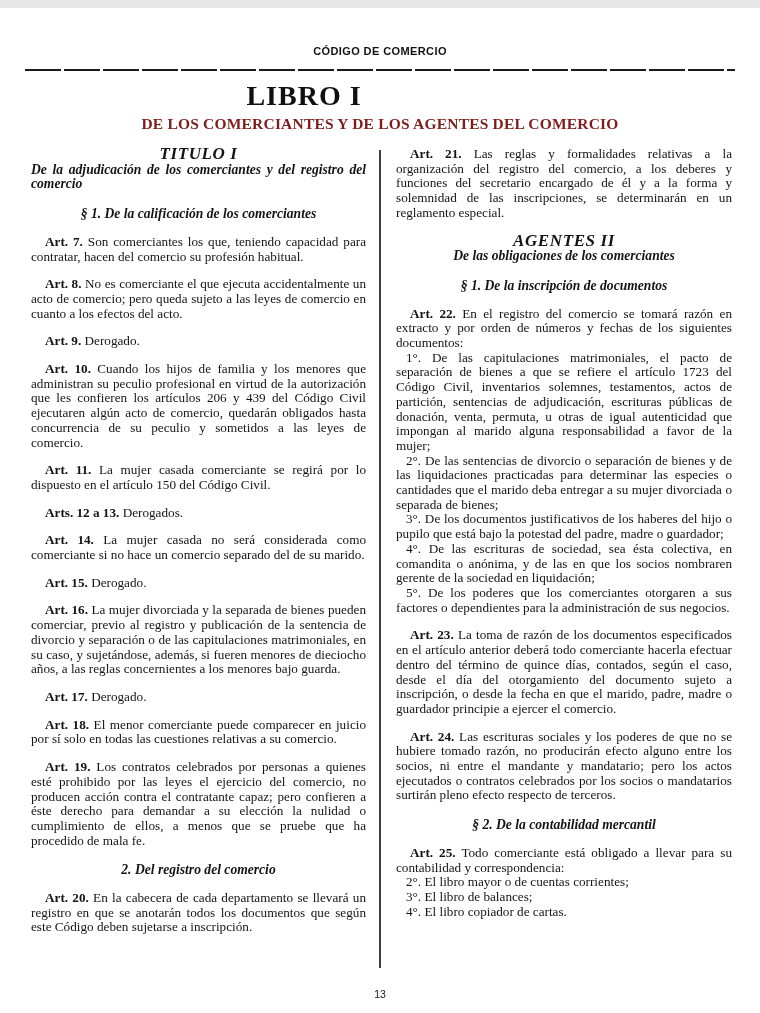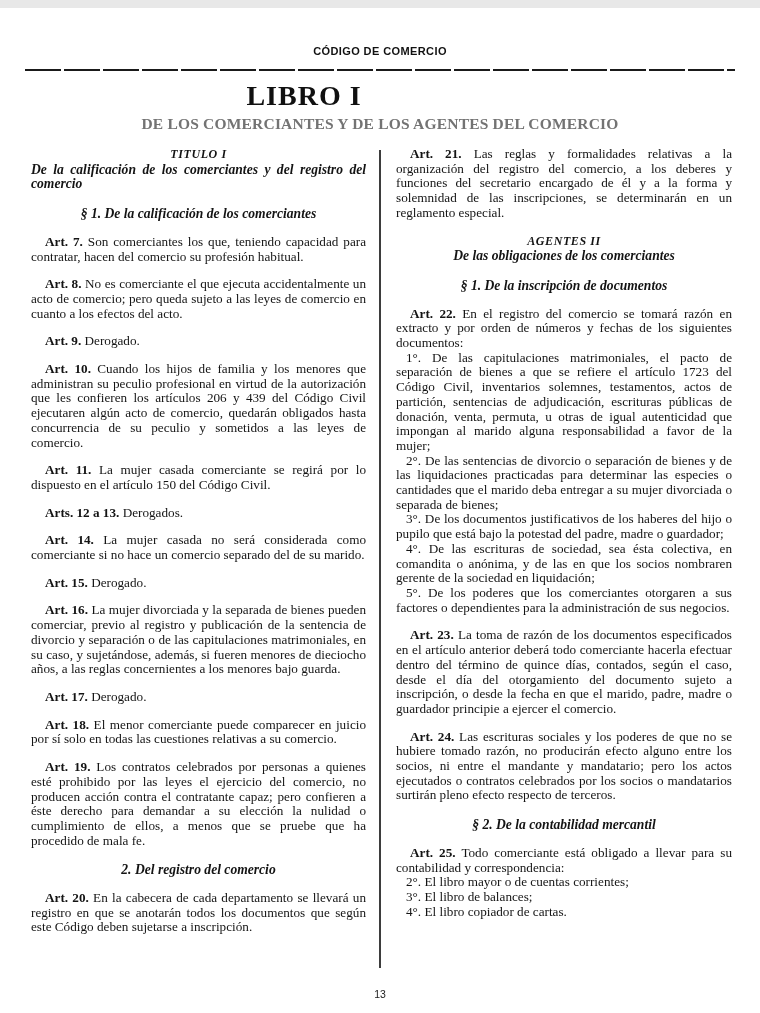--- a/index.html
+++ b/index.html
@@ -25,39 +25,39 @@
     background:repeating-linear-gradient(90deg,#1a1a1a 0 36px,rgba(0,0,0,0) 36px 39px);
   }
   .book-title{
     position:absolute;top:72px;left:0;width:608px;
     text-align:center;font-size:28px;font-weight:bold;
     letter-spacing:1px;color:#101010;
   }
   .book-subtitle{
     position:absolute;top:107px;left:0;width:760px;
     text-align:center;font-size:15.5px;font-weight:bold;
-    letter-spacing:.2px;color:#737373;
+    letter-spacing:.2px;color:#7f1d1d;
   }
   .col{
     position:absolute;top:139px;width:335px;
     font-size:13.2px;line-height:14.7px;
     text-align:justify;
   }
   .col-left{left:31px;}
   .col-right{left:396px;width:336px;}
   .col-divider{
     position:absolute;left:379px;top:142px;width:2px;height:818px;
     background:#3d3d3d;
   }
   .blk{margin:0 0 0 0;}
   .col .blk{margin-top:13px;}
   .col .blk:first-child{margin-top:0;}
   .blk.title{
     text-align:center;font-weight:bold;font-style:italic;
-    font-size:12px;letter-spacing:.6px;
+    font-size:17px;letter-spacing:.6px;
   }
   .blk.desc{
     font-weight:bold;font-style:italic;font-size:13.6px;
   }
   .title + .desc{margin-top:1px;}
   .blk.desc.align-justify{text-align:justify;}
   .blk.desc.align-center{text-align:center;}
   .blk.section{
     text-align:center;font-weight:bold;font-style:italic;
     font-size:13.6px;margin-top:15px;
@@ -84,21 +84,21 @@
   <div class="running-head">CÓDIGO DE COMERCIO</div>
 
   <div class="head-rule"></div>
 
   <div class="book-title">LIBRO I</div>
 
   <div class="book-subtitle">DE LOS COMERCIANTES Y DE LOS AGENTES DEL COMERCIO</div>
 
   <div class="col col-left">
       <p class="blk title">TITULO I</p>
-      <p class="blk desc align-justify">De la calificación de los comerciantes y del registro del comercio</p>
+      <p class="blk desc align-justify">De la adjudicación de los comerciantes y del registro del comercio</p>
       <p class="blk section">§ 1. De la calificación de los comerciantes</p>
       <p class="blk article"><span class="art-label">Art. 7.</span><span> Son comerciantes los que, teniendo capacidad para contratar, hacen del comercio su profesión habitual.</span></p>
       <p class="blk article"><span class="art-label">Art. 8.</span><span> No es comerciante el que ejecuta accidentalmente un acto de comercio; pero queda sujeto a las leyes de comercio en cuanto a los efectos del acto.</span></p>
       <p class="blk article"><span class="art-label">Art. 9.</span><span> Derogado.</span></p>
       <p class="blk article"><span class="art-label">Art. 10.</span><span> Cuando los hijos de familia y los menores que administran su peculio profesional en virtud de la autorización que les confieren los artículos 206 y 439 del Código Civil ejecutaren algún acto de comercio, quedarán obligados hasta concurrencia de su peculio y sometidos a las leyes de comercio.</span></p>
       <p class="blk article"><span class="art-label">Art. 11.</span><span> La mujer casada comerciante se regirá por lo dispuesto en el artículo 150 del Código Civil.</span></p>
       <p class="blk article"><span class="art-label">Arts. 12 a 13.</span><span> Derogados.</span></p>
       <p class="blk article"><span class="art-label">Art. 14.</span><span> La mujer casada no será considerada como comerciante si no hace un comercio separado del de su marido.</span></p>
       <p class="blk article"><span class="art-label">Art. 15.</span><span> Derogado.</span></p>
       <p class="blk article"><span class="art-label">Art. 16.</span><span> La mujer divorciada y la separada de bienes pueden comerciar, previo al registro y publicación de la sentencia de divorcio y separación o de las capitulaciones matrimoniales, en su caso, y sujetándose, además, si fueren menores de dieciocho años, a las reglas concernientes a los menores bajo guarda.</span></p>

